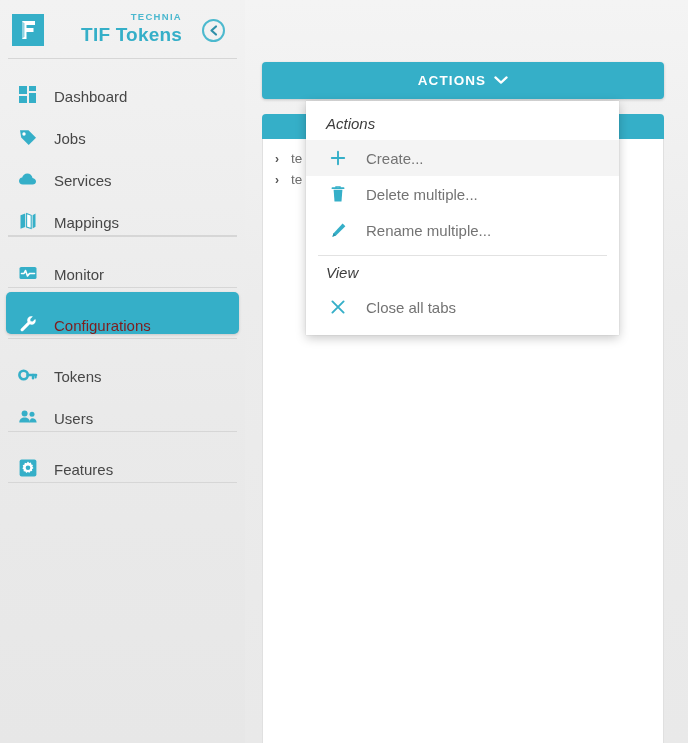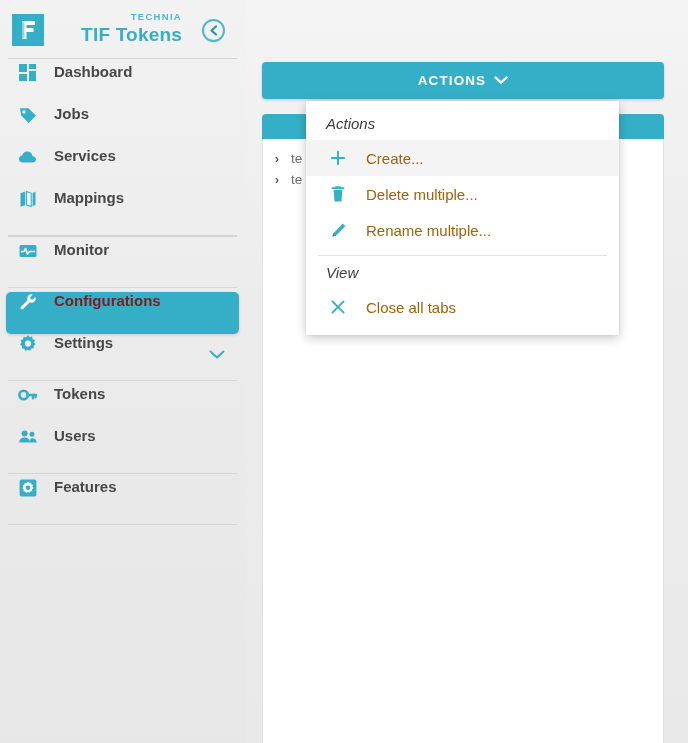--- a/index.html
+++ b/index.html
@@ -67,27 +67,26 @@
 
   .nav-sep {
     height: 1px;
     background: #d6d6d6;
     margin: 0 8px;
   }
   .nav-group { padding: 4px 0; }
   .nav-item {
     position: relative;
     display: flex;
-    align-items: flex-start;
+    align-items: flex-end;
     height: 42px;
     margin: 0 6px;
     padding-left: 12px;
     border-radius: 5px;
     cursor: pointer;
-    font-weight: bold;
   }
   .nav-item .nav-icon {
     width: 26px;
     display: flex;
     align-items: center;
     justify-content: flex-start;
     flex: 0 0 26px;
   }
   .nav-item .nav-label {
     margin-left: 10px;
@@ -183,21 +182,21 @@
     color: #3d3d3d;
     padding: 6px 0 8px 20px;
   }
   .menu-item {
     display: flex;
     align-items: center;
     height: 36px;
     padding-left: 20px;
     cursor: pointer;
     font-size: 15px;
-    color: #a16207;
+    color: #737373;
   }
   .menu-item.highlighted { background: #f4f4f4; }
   .menu-item .mi-icon {
     flex: 0 0 24px;
     display: flex;
     align-items: center;
     justify-content: center;
     color: #35afc8;
   }
   .menu-item .mi-label { margin-left: 16px; white-space: nowrap; }
@@ -297,34 +296,20 @@
     <div class="nav-sep"></div>
 
     <div class="nav-group">
       <div class="nav-item selected">
         <span class="nav-icon">
           <svg width="20" height="20" viewBox="0 0 20 20">
               <path d="M13.2 2.2 C11 2.2 9.2 4 9.2 6.2 C9.2 6.9 9.4 7.5 9.7 8.1 L3 14.8 C2.4 15.4 2.4 16.3 3 16.9 C3.6 17.5 4.5 17.5 5.1 16.9 L11.8 10.2 C12.4 10.5 13 10.7 13.7 10.7 C15.9 10.7 17.7 8.9 17.7 6.7 C17.7 6 17.5 5.4 17.2 4.9 L14.7 7.4 L12.5 7.2 L12.3 5 L14.8 2.5 C14.3 2.3 13.8 2.2 13.2 2.2 Z" fill="#ffffff"></path>
             </svg>
         </span>
         <span class="nav-label">Configurations</span>
-      </div>
-      <div class="nav-item">
-        <span class="nav-icon">
-          <svg width="20" height="20" viewBox="0 0 20 20">
-              <path d="M10 1.2 L11.7 3.1 L14.2 2.6 L14.6 5.1 L17 6 L16 8.3 L17.6 10.3 L15.6 11.8 L15.8 14.3 L13.3 14.6 L12 16.8 L9.7 15.8 L7.5 17 L6.4 14.8 L3.9 14.6 L4 12.1 L2 10.6 L3.5 8.6 L2.6 6.2 L5 5.3 L5.5 2.8 L8 3.3 Z" fill="#35afc8"></path>
-              <circle cx="10" cy="9.6" r="3.1" fill="#ededed"></circle>
-            </svg>
-        </span>
-        <span class="nav-label">Settings</span>
-        <span class="chev">
-          <svg width="16" height="10" viewBox="0 0 16 10">
-              <path d="M1.5 1.5 L8 7.5 L14.5 1.5" fill="none" stroke="#35afc8" stroke-width="2" stroke-linecap="round" stroke-linejoin="round"></path>
-            </svg>
-        </span>
       </div>
     </div>
 
     <div class="nav-sep"></div>
 
     <div class="nav-group">
       <div class="nav-item">
         <span class="nav-icon">
           <svg width="20" height="20" viewBox="0 0 20 20">
               <circle cx="5.6" cy="10" r="4.2" fill="none" stroke="#35afc8" stroke-width="2.6"></circle>

